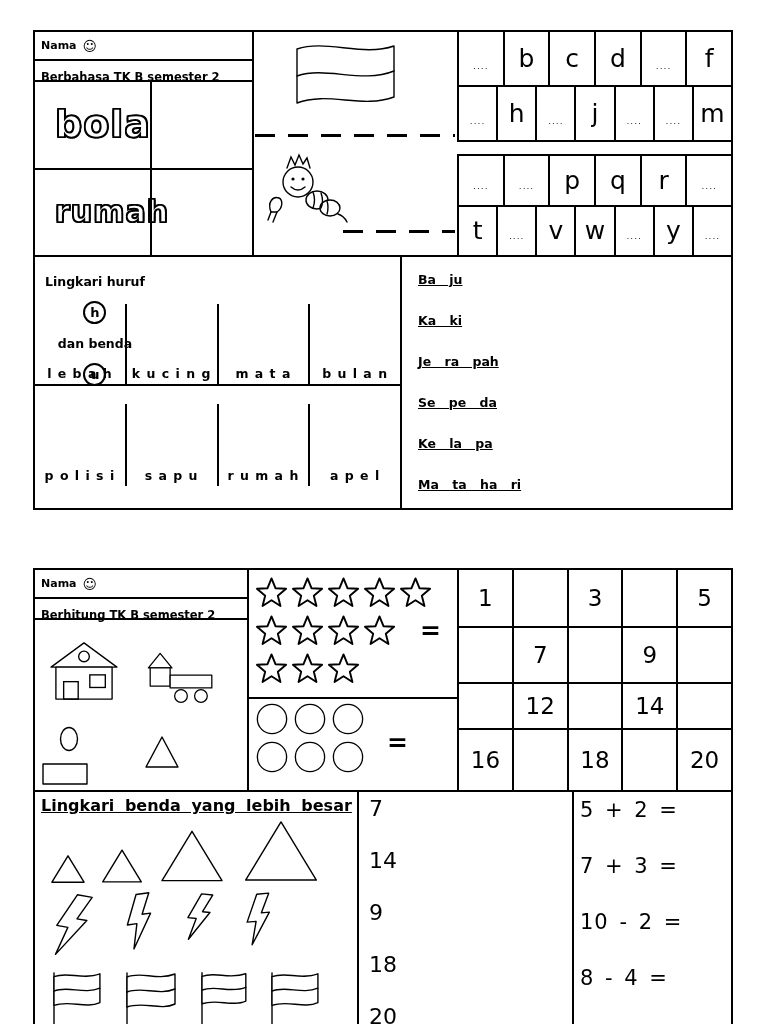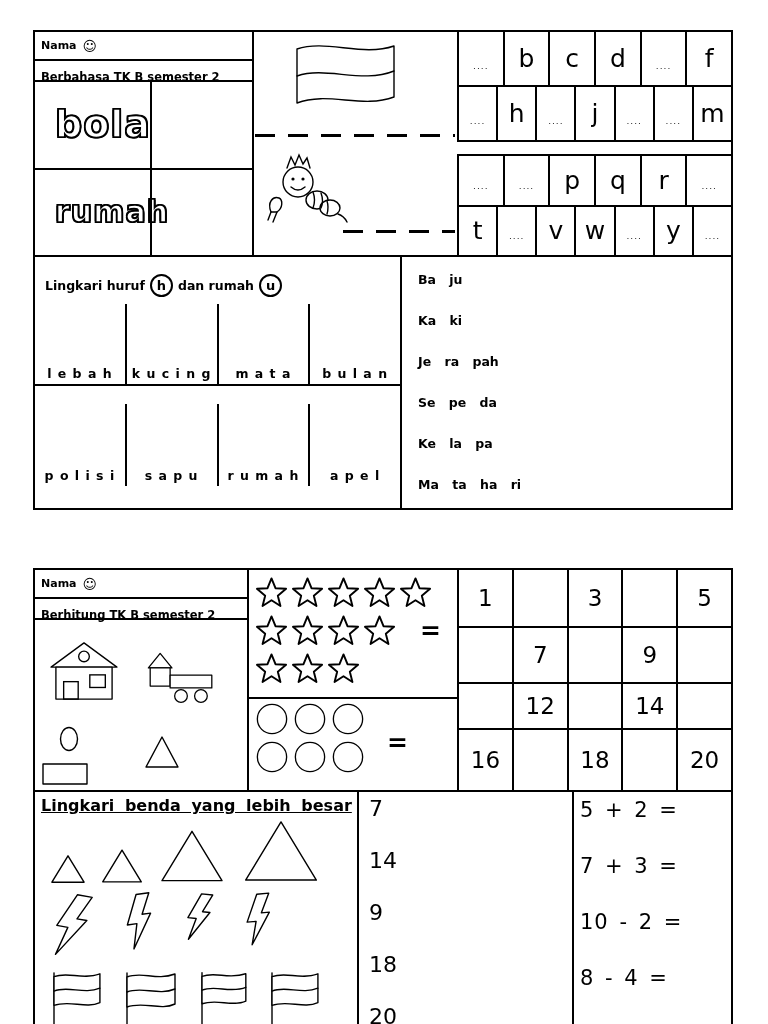--- a/index.html
+++ b/index.html
@@ -16,21 +16,21 @@
   .bubble { font-weight:bold; color:#fff; line-height:1; letter-spacing:1px;
             -webkit-text-stroke:1.7px #000;
             text-shadow:-1px -1px 0 #000, 1px -1px 0 #000, -1px 1px 0 #000, 1px 1px 0 #000; }
   .bubble-cell { display:flex; align-items:center; justify-content:flex-start; padding-left:20px; }
   .a-grid { position:absolute; border-left:2px solid #000; display:flex; flex-direction:column; }
   .a-row { flex:1; display:flex; }
   .a-cell { flex:1; border-right:2px solid #000; border-bottom:2px solid #000; display:flex; align-items:center; justify-content:center; font-size:25px; }
   .a-cell:last-child { border-right:none; }
   .dots-cell { font-size:9px; letter-spacing:1px; color:#1a1a1a; align-items:flex-end; padding-bottom:14px; }
   .dash-line { position:absolute; height:3px; background:repeating-linear-gradient(90deg,#000 0 20px,transparent 20px 33px); }
-  .instr { position:absolute; display:flex; align-items:center; gap:5px; font-size:12.5px; font-weight:bold; }
+  .instr { position:absolute; display:flex; align-items:center; gap:12px; font-size:12.5px; font-weight:bold;flex-direction:column; }
   .circ { display:inline-flex; width:23px; height:23px; border:2px solid #000; border-radius:50%; align-items:center; justify-content:center; font-size:13px; }
   .word-strip { position:absolute; display:flex; }
   .word-strip.underlined { border-bottom:2px solid #000; }
   .word-cell { flex:1; display:flex; align-items:flex-end; justify-content:center; border-right:2px solid #000;
                font-weight:bold; font-size:12.5px; letter-spacing:1px; padding-bottom:3px; white-space:nowrap; }
   .word-cell:last-child { border-right:none; }
   .syllables { position:absolute; display:flex; flex-direction:column; gap:26px; font-size:12.5px; font-weight:bold; word-spacing:9px; }
   .icon-row { position:absolute; display:flex; gap:3px; }
   .star-svg { width:33px; height:33px; }
   .circle-svg { width:34px; height:34px; }
@@ -132,38 +132,38 @@
       <div class="a-cell">w</div>
       <div class="a-cell dots-cell">....</div>
       <div class="a-cell">y</div>
       <div class="a-cell dots-cell">....</div>
     </div>
   </div>
 
   <div class="instr" style="left:10px;top:242px;">
     <span>Lingkari huruf</span>
     <span class="circ">h</span>
-    <span>dan rumah</span>
+    <span>dan benda</span>
     <span class="circ">u</span>
   </div>
 
   <div class="word-strip underlined" style="left:0;top:272px;width:365px;height:82px;">
     <div class="word-cell">l e b a h</div>
     <div class="word-cell">k u c i n g</div>
     <div class="word-cell">m a t a</div>
     <div class="word-cell">b u l a n</div>
   </div>
   <div class="word-strip" style="left:0;top:372px;width:365px;height:82px;">
     <div class="word-cell">p o l i s i</div>
     <div class="word-cell">s a p u</div>
     <div class="word-cell">r u m a h</div>
     <div class="word-cell">a p e l</div>
   </div>
 
-  <div class="syllables" style="left:383px;top:240px;">
+  <div class="syllables" style="left:383px;top:240px;text-decoration:underline;">
     <div>Ba ju</div>
     <div>Ka ki</div>
     <div>Je ra pah</div>
     <div>Se pe da</div>
     <div>Ke la pa</div>
     <div>Ma ta ha ri</div>
   </div>
 </section>
 
 <section class="sheet" id="sheet2">

